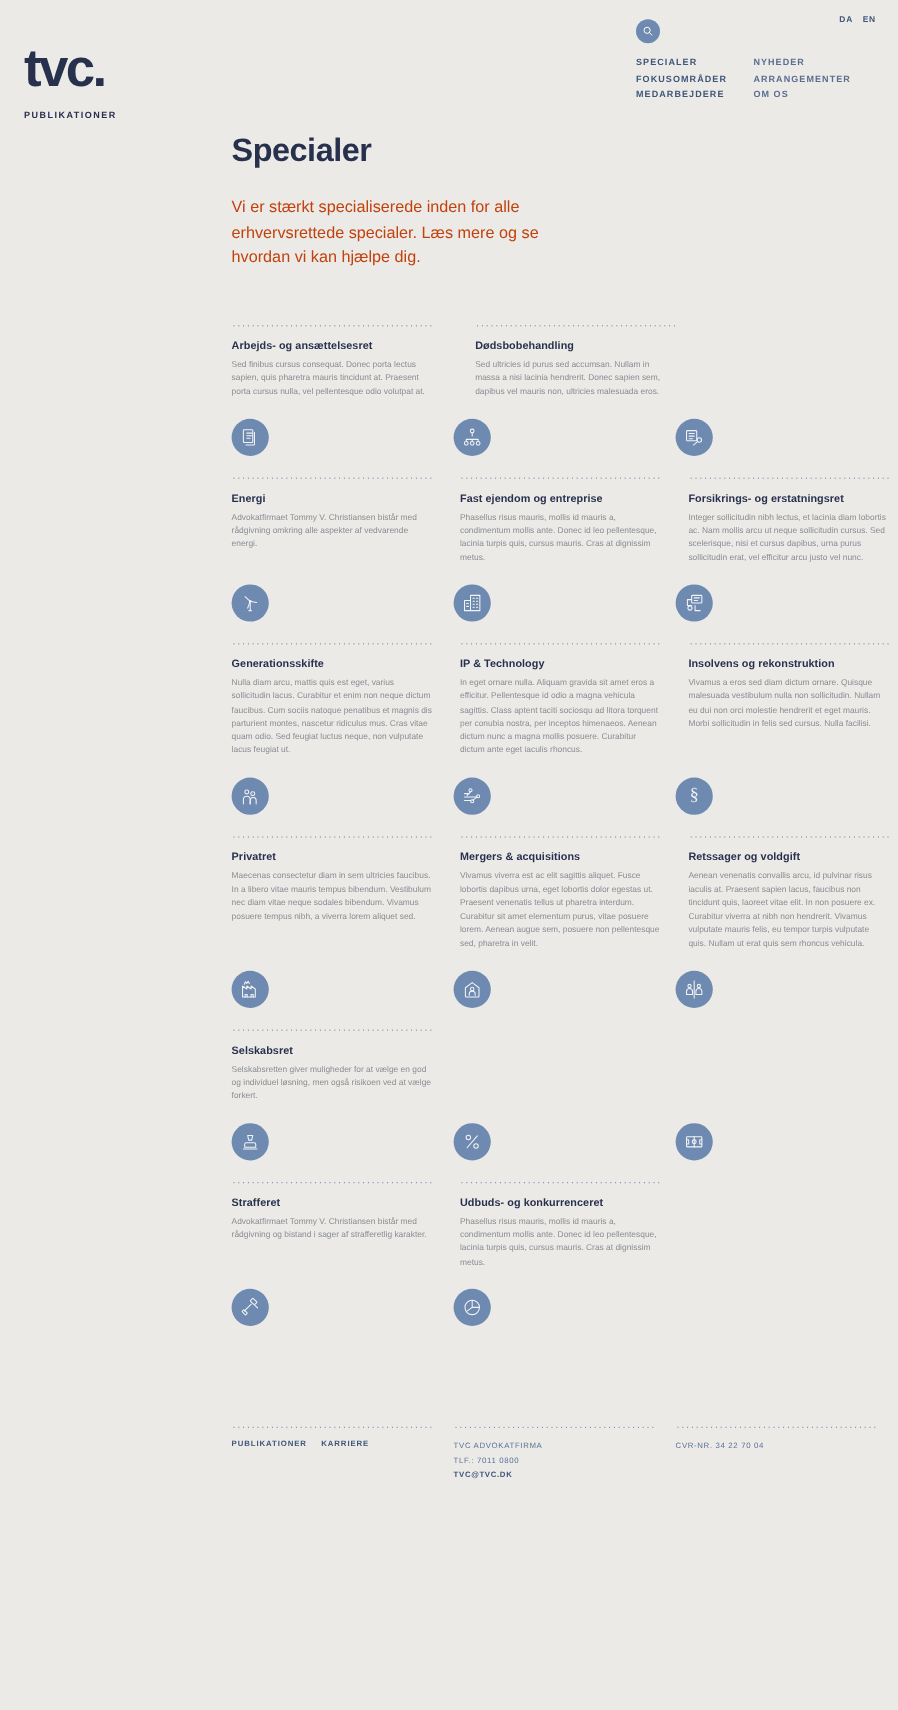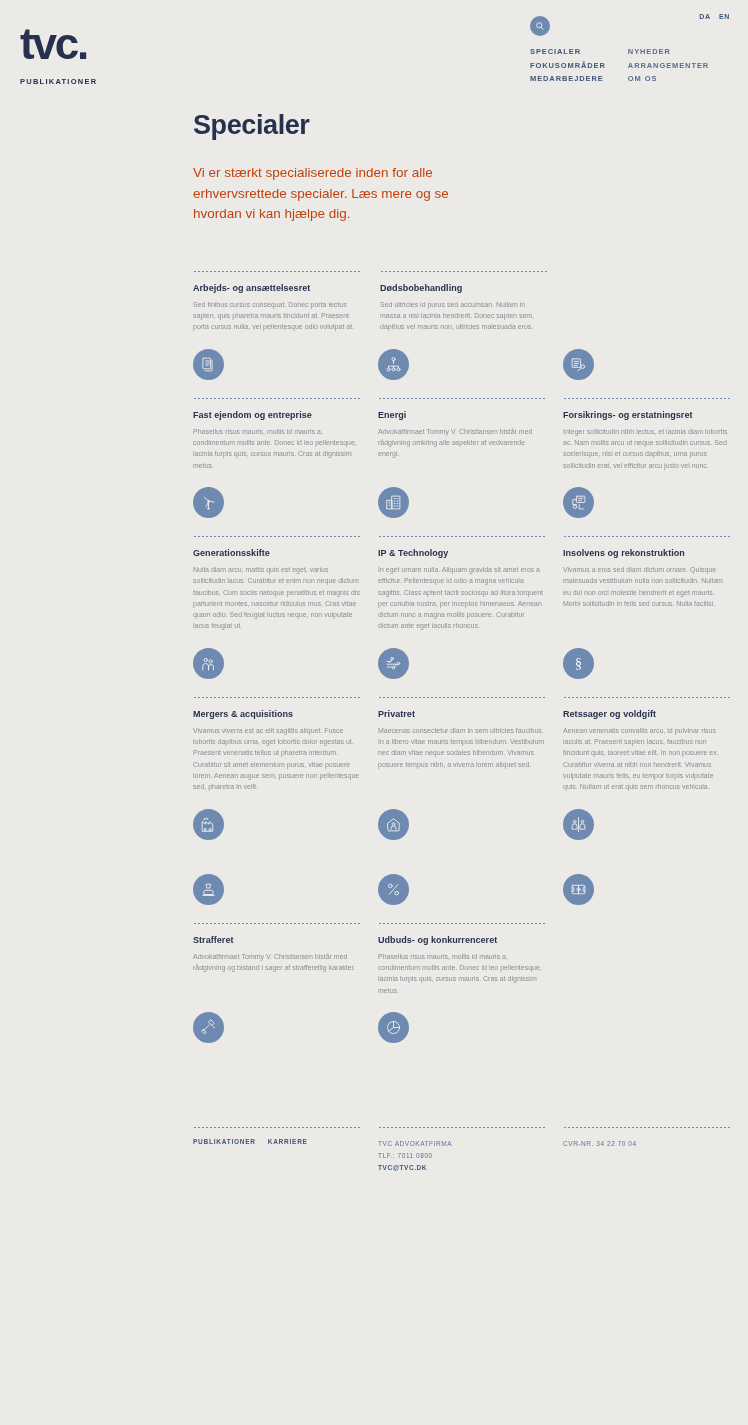--- a/index.html
+++ b/index.html
@@ -26,21 +26,21 @@
 
   
   .site-header {
     position: relative;
     height: 96px;
   }
 
   .brand {
     position: absolute;
     left: 20px;
-    top: 22px;
+    top: 36px;
   }
   .brand-wordmark {
     font-family: "Liberation Sans", sans-serif;
     font-size: 44px;
     font-weight: 700;
     letter-spacing: -2.2px;
     line-height: 1;
     color: #27304d;
   }
   .brand-sub {
@@ -123,21 +123,21 @@
   }
 
   
   .specialties {
     margin-top: 46px;
     padding: 0 0 0 193px;
   }
 
   .row {
     display: flex;
-    gap: 0;
+    gap: 16px;
   }
   .cell {
     width: 187px;
     margin-right: 0;
   }
   .cell.spacer { width: 187px; }
 
   .card-text {
     width: 167px;
   }
@@ -323,29 +323,29 @@
             <path d="M16 17l-5 4"></path>
           </svg>
         </div>
       </div>
     </div>
 
     <div class="row">
       <div class="cell">
         <div class="card-text">
           <div class="dotted-rule"></div>
+          <div class="card-title">Energi</div>
+          <div class="card-body">Advokatfirmaet Tommy V. Christiansen bistår med rådgivning omkring alle aspekter af vedvarende energi.</div>
+        </div>
+      </div>
+      <div class="cell">
+        <div class="card-text">
+          <div class="dotted-rule"></div>
           <div class="card-title">Fast ejendom og entreprise</div>
           <div class="card-body">Phasellus risus mauris, mollis id mauris a, condimentum mollis ante. Donec id leo pellentesque, lacinia turpis quis, cursus mauris. Cras at dignissim metus.</div>
-        </div>
-      </div>
-      <div class="cell">
-        <div class="card-text">
-          <div class="dotted-rule"></div>
-          <div class="card-title">Energi</div>
-          <div class="card-body">Advokatfirmaet Tommy V. Christiansen bistår med rådgivning omkring alle aspekter af vedvarende energi.</div>
         </div>
       </div>
       <div class="cell">
         <div class="card-text">
           <div class="dotted-rule"></div>
           <div class="card-title">Forsikrings- og erstatningsret</div>
           <div class="card-body">Integer sollicitudin nibh lectus, et lacinia diam lobortis ac. Nam mollis arcu ut neque sollicitudin cursus. Sed scelerisque, nisi et cursus dapibus, urna purus sollicitudin erat, vel efficitur arcu justo vel nunc.</div>
         </div>
       </div>
     </div>
@@ -433,29 +433,29 @@
         <div class="icon-circle">
           <span class="glyph-text">§</span>
         </div>
       </div>
     </div>
 
     <div class="row">
       <div class="cell">
         <div class="card-text">
           <div class="dotted-rule"></div>
+          <div class="card-title">Privatret</div>
+          <div class="card-body">Maecenas consectetur diam in sem ultricies faucibus. In a libero vitae mauris tempus bibendum. Vestibulum nec diam vitae neque sodales bibendum. Vivamus posuere tempus nibh, a viverra lorem aliquet sed.</div>
+        </div>
+      </div>
+      <div class="cell">
+        <div class="card-text">
+          <div class="dotted-rule"></div>
           <div class="card-title">Mergers &amp; acquisitions</div>
           <div class="card-body">Vivamus viverra est ac elit sagittis aliquet. Fusce lobortis dapibus urna, eget lobortis dolor egestas ut. Praesent venenatis tellus ut pharetra interdum. Curabitur sit amet elementum purus, vitae posuere lorem. Aenean augue sem, posuere non pellentesque sed, pharetra in velit.</div>
-        </div>
-      </div>
-      <div class="cell">
-        <div class="card-text">
-          <div class="dotted-rule"></div>
-          <div class="card-title">Privatret</div>
-          <div class="card-body">Maecenas consectetur diam in sem ultricies faucibus. In a libero vitae mauris tempus bibendum. Vestibulum nec diam vitae neque sodales bibendum. Vivamus posuere tempus nibh, a viverra lorem aliquet sed.</div>
         </div>
       </div>
       <div class="cell">
         <div class="card-text">
           <div class="dotted-rule"></div>
           <div class="card-title">Retssager og voldgift</div>
           <div class="card-body">Aenean venenatis convallis arcu, id pulvinar risus iaculis at. Praesent sapien lacus, faucibus non tincidunt quis, laoreet vitae elit. In non posuere ex. Curabitur viverra at nibh non hendrerit. Vivamus vulputate mauris felis, eu tempor turpis vulputate quis. Nullam ut erat quis sem rhoncus vehicula.</div>
         </div>
       </div>
     </div>
@@ -486,20 +486,27 @@
             <circle cx="6.5" cy="8" r="1.9"></circle>
             <path d="M3 18v-3.5a3.5 3.5 0 0 1 7 0V18z"></path>
             <circle cx="17.5" cy="8" r="1.9"></circle>
             <path d="M14 18v-3.5a3.5 3.5 0 0 1 7 0V18z"></path>
           </svg>
         </div>
       </div>
     </div>
 
     <div class="row">
+      <div class="cell">
+        <div class="card-text">
+          <div class="dotted-rule"></div>
+          <div class="card-title">Selskabsret</div>
+          <div class="card-body">Selskabsretten giver muligheder for at vælge en god og individuel løsning, men også risikoen ved at vælge forkert.</div>
+        </div>
+      </div>
     </div>
 
     <div class="icon-row">
       <div class="icon-slot">
         <div class="icon-circle">
           <svg viewBox="0 0 24 24">
             <path d="M9 4.5h6l-1.2 5.5H10.2z"></path>
             <path d="M5.5 18.5v-3.5c0-1 .8-1.8 1.8-1.8h9.4c1 0 1.8.8 1.8 1.8v3.5z"></path>
             <path d="M4 20.5h16"></path>
           </svg>

